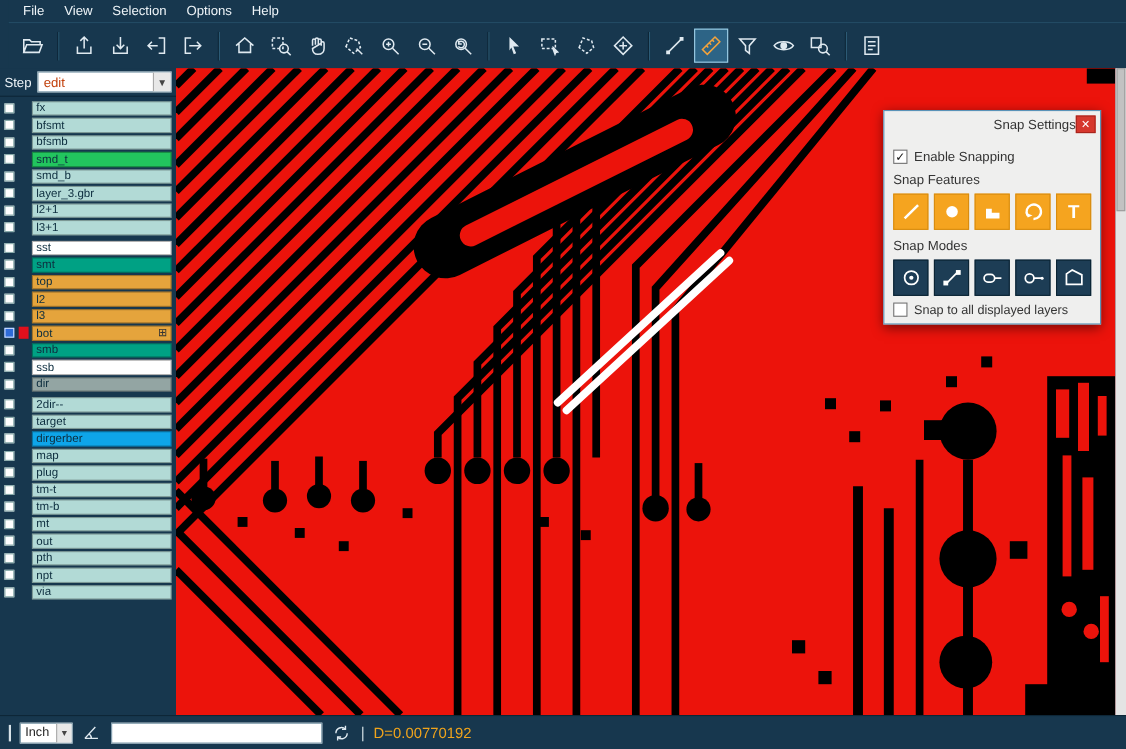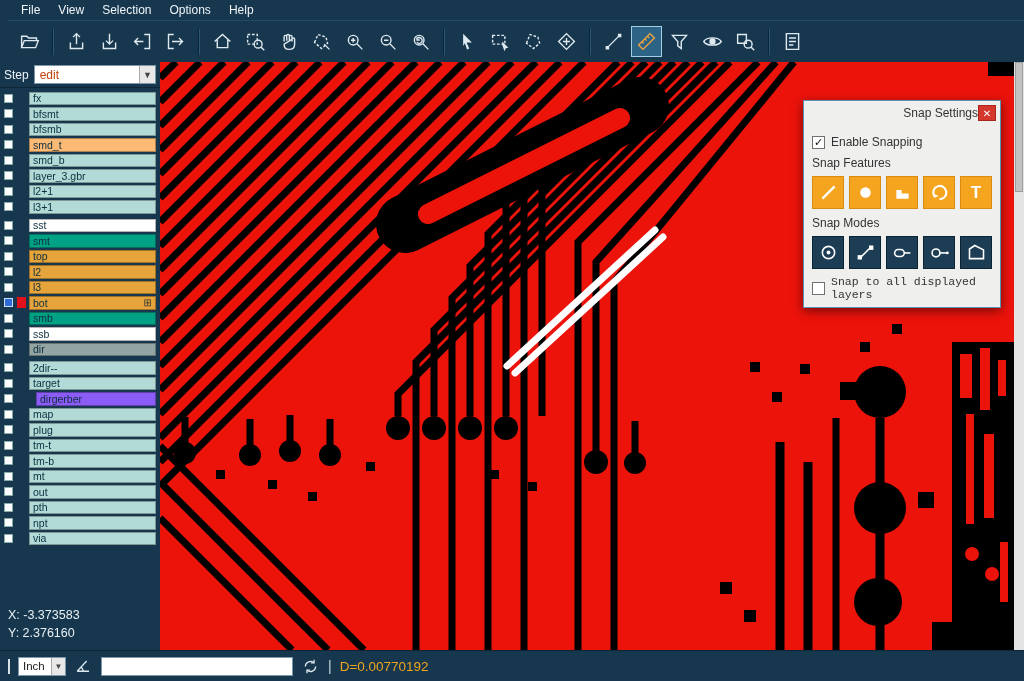--- a/index.html
+++ b/index.html
@@ -54,21 +54,21 @@
   .cb-row { display:flex; align-items:center; gap:6px; margin:6px 0; }
   .dlg-cb { width:13px; height:13px; background:#fff; border:1px solid #707070; display:flex; align-items:center; justify-content:center; font-size:11px; color:#111; flex:none; }
   .dlg-cb.checked::after { content:"✓"; }
   .sec-label { margin-top:7px; color:#333; }
   .snap-row { display:flex; gap:5px; margin:6px 0 4px 0; }
   .snapbtn { width:33px; height:33px; display:flex; align-items:center; justify-content:center; }
   .snapbtn.orange { background:#f5a41f; border:1px solid #d88c10; }
   .snapbtn.dark { background:#1d3d55; border:1px solid #0b2434; }
   .snapbtn svg { width:21px; height:21px; }
   .ticon { color:#fff; font-size:17px; font-weight:bold; }
-  .all-layers { font-size:11.5px;font-family:Liberation Mono, monospace; }
+  .all-layers { font-size:11.5px; }
   .close-btn { width:180px; height:22px; margin:10px auto 8px auto; background:linear-gradient(#fdfdfd,#d9d9d9); border:1px solid #9a9a9a; font-size:12px; display:flex; align-items:center; justify-content:center; color:#222; }
 
   
   .statusbar { position:absolute; left:0; right:0; bottom:0; height:31px; background:#17374e; display:flex; align-items:center; padding:0 8px; gap:8px; border-top:1px solid #0d2637; }
   .sb-mark { width:2px; height:15px; background:#d7e2e8; }
   .sb-select { width:48px; height:19px; background:#fff; display:flex; align-items:center; border:1px solid #7a98a8; }
   .sb-select .val { flex:1; font-size:11.5px; color:#222; padding:0 4px; }
   .sb-select .arr { width:14px; height:100%; background:#e8e8e8; border-left:1px solid #aaa; font-size:8px; color:#444; display:flex; align-items:center; justify-content:center; }
   .sb-icon svg { width:19px; height:19px; stroke:#dfe9f0; fill:none; stroke-width:1.6; display:block; }
   .sb-input { width:192px; height:19px; background:#fff; border:1px solid #7a98a8; font-size:12px; padding:0 4px; font-family:"Liberation Sans",sans-serif; }
@@ -248,21 +248,21 @@
           <div class="layer-row">
             <div class="layer-cb"></div>
             <div class="layer-slot"></div>
             <div class="layer-bar" style="background: rgb(178, 218, 214);">
               <span>bfsmb</span>
             </div>
           </div>
           <div class="layer-row">
             <div class="layer-cb"></div>
             <div class="layer-slot"></div>
-            <div class="layer-bar" style="background: #fdba74;">
+            <div class="layer-bar" style="background: #22c55e;">
               <span>smd_t</span>
             </div>
           </div>
           <div class="layer-row">
             <div class="layer-cb"></div>
             <div class="layer-slot"></div>
             <div class="layer-bar" style="background: rgb(178, 218, 214);">
               <span>smd_b</span>
             </div>
           </div>
@@ -363,21 +363,21 @@
           <div class="layer-row">
             <div class="layer-cb"></div>
             <div class="layer-slot"></div>
             <div class="layer-bar" style="background: rgb(178, 218, 214);">
               <span>target</span>
             </div>
           </div>
           <div class="layer-row">
             <div class="layer-cb"></div>
             <div class="layer-slot"></div>
-            <div class="layer-bar" style="background: #8b5cf6; margin-left: 7px;">
+            <div class="layer-bar" style="background: #0ea5e9;">
               <span>dirgerber</span>
             </div>
           </div>
           <div class="layer-row">
             <div class="layer-cb"></div>
             <div class="layer-slot"></div>
             <div class="layer-bar" style="background: rgb(178, 218, 214);">
               <span>map</span>
             </div>
           </div>
@@ -432,24 +432,20 @@
           </div>
           <div class="layer-row">
             <div class="layer-cb"></div>
             <div class="layer-slot"></div>
             <div class="layer-bar" style="background: rgb(178, 218, 214);">
               <span>via</span>
             </div>
           </div>
         </div>
       <div class="spacer"></div>
-      <div class="coords">
-        <div>X: -3.373583</div>
-        <div>Y: 2.376160</div>
-      </div>
     </div>
 
     <div class="canvas">
       <svg class="art" viewBox="0 0 854 588" width="854" height="588" preserveAspectRatio="none">
         <rect x="0" y="0" width="854" height="588" fill="#ec130b"></rect>
         <g stroke="#000" stroke-width="7" fill="none">
           <path d="M16 0L0 16"></path>
             <path d="M40 0L0 40"></path>
             <path d="M64 0L0 64"></path>
             <path d="M88 0L0 88"></path>

